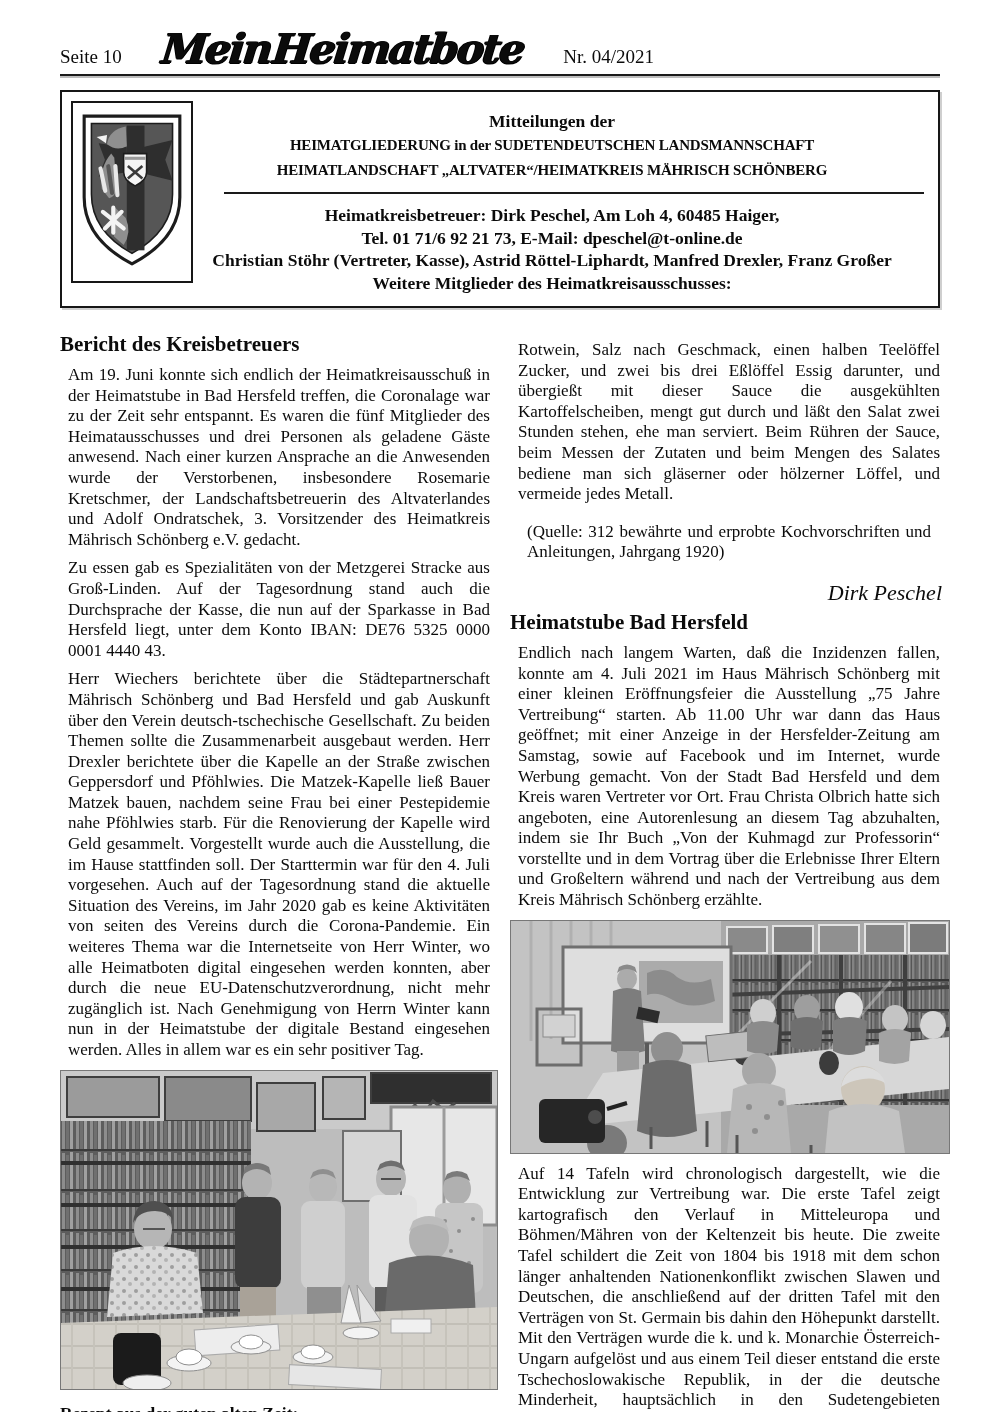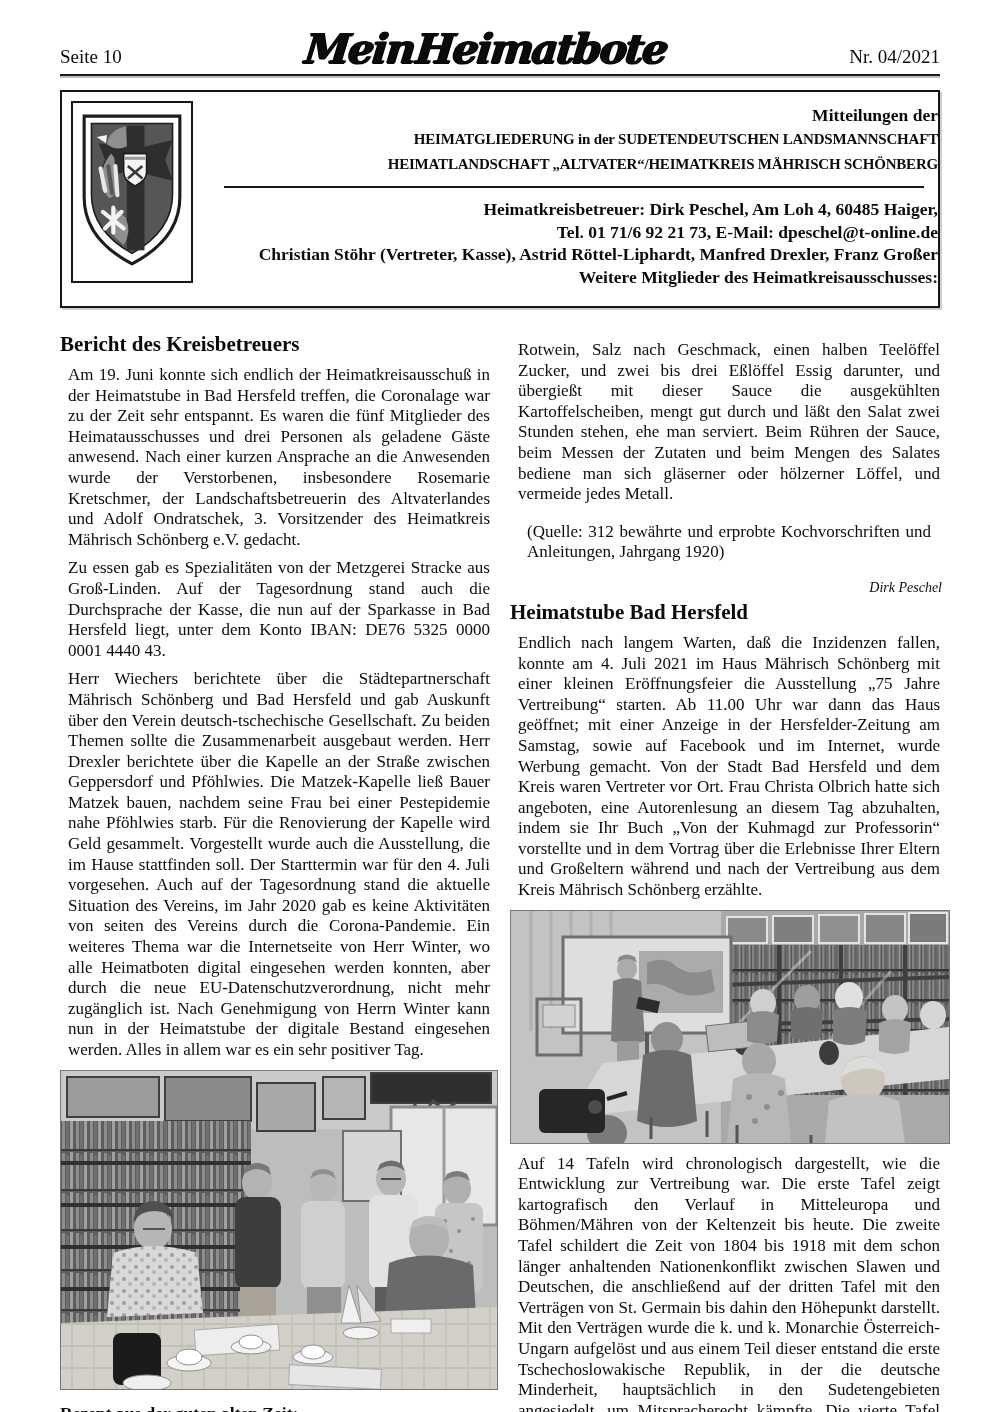--- a/index.html
+++ b/index.html
@@ -2,49 +2,49 @@
 <html><head>
 <meta charset="utf-8">
 <style>
   html,body{margin:0;padding:0;}
   body{
     width:1000px;height:1412px;background:#ffffff;color:#0b0b0b;
     font-family:"Liberation Serif", serif;position:relative;overflow:hidden;
   }
   .page{padding:0 60px;}
   
-  .hdr{display:flex;align-items:flex-end;justify-content:space-between;
+  .hdr{display:flex;align-items:flex-end;
        height:72px;border-bottom:2.5px solid #1a1a1a;box-shadow:0 2px 0 #bdbdbd;
-       padding-bottom:2px;}
+       padding-bottom:2px;gap:40px;}
   .hdr .side{font-size:19px;padding-bottom:4px;}
   .masthead{
     font-family:"DejaVu Serif", serif;font-weight:bold;font-style:italic;
     font-size:41px;letter-spacing:-2px;word-spacing:-10px;
     transform:skewX(-6deg);line-height:1;
     text-shadow:1px 0 0 #000, -1px 0 0 #000, 0 1px 0 #000;
     padding-bottom:2px;
   }
   
   .infobox{margin-top:14px;border:2px solid #161616;height:214px;position:relative;
            box-shadow:2px 2px 0 #cfcfcf;}
   .crest-frame{position:absolute;left:9px;top:9px;width:118px;height:178px;
                border:2px solid #161616;background:#fff;display:flex;
                align-items:center;justify-content:center;}
-  .box-right{margin-left:104px;text-align:right;padding-top:12px;}
+  .box-right{margin-left:104px;text-align:center;padding-top:18px;}
   .box-t1{font-size:17.5px;font-weight:bold;line-height:23px;}
   .box-t2{font-size:15px;font-weight:bold;line-height:25px;letter-spacing:-0.2px;}
   .box-sep{border-top:2px solid #1a1a1a;margin:9px 14px 10px 58px;}
   .box-c{font-size:17.5px;font-weight:bold;line-height:22.5px;}
   
   .cols{display:flex;gap:12px;margin-top:24px;}
   .col{width:438px;}
   h2.sect{font-size:21px;font-weight:bold;margin:0 0 5px 0;line-height:25px;}
   p.b{font-size:17px;line-height:20.6px;text-align:justify;margin:8px;}
   p.src{font-size:17px;line-height:20.6px;text-align:justify;margin:17px;}
-  .byline{font-size:14px;font-style:italic;text-align:right;margin:1px 6px 4px 0;}
+  .byline{font-size:22px;font-style:italic;text-align:right;margin:1px 6px 4px 0;}
   .caption{font-size:17px;font-style:italic;margin:7px 0 0 2px;}
   .recipe-h{font-size:17.5px;font-weight:bold;line-height:22.5px;margin:0;}
   .recipe-wrap{margin-top:12px;}
   .photo{display:block;margin-top:9px;border:1px solid #777;background:#bfbfbf;}
   .mt6{margin-top:6px;}
 </style>
 </head>
 <body>
 
 <div class="page">

